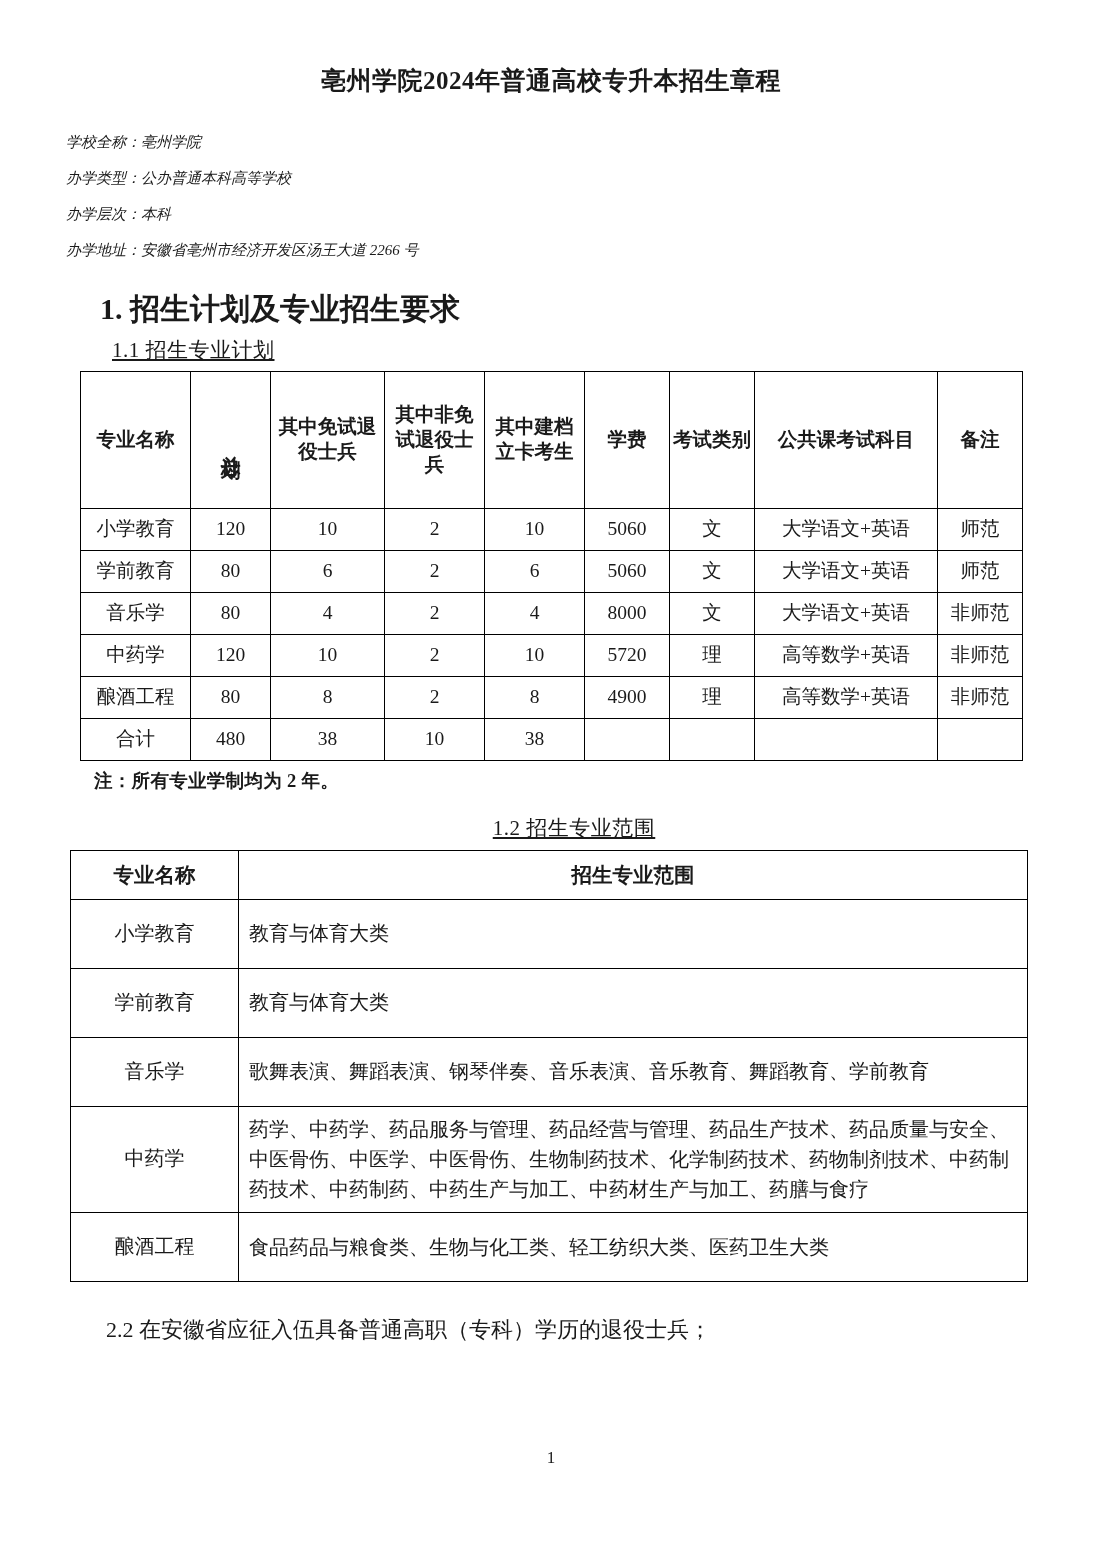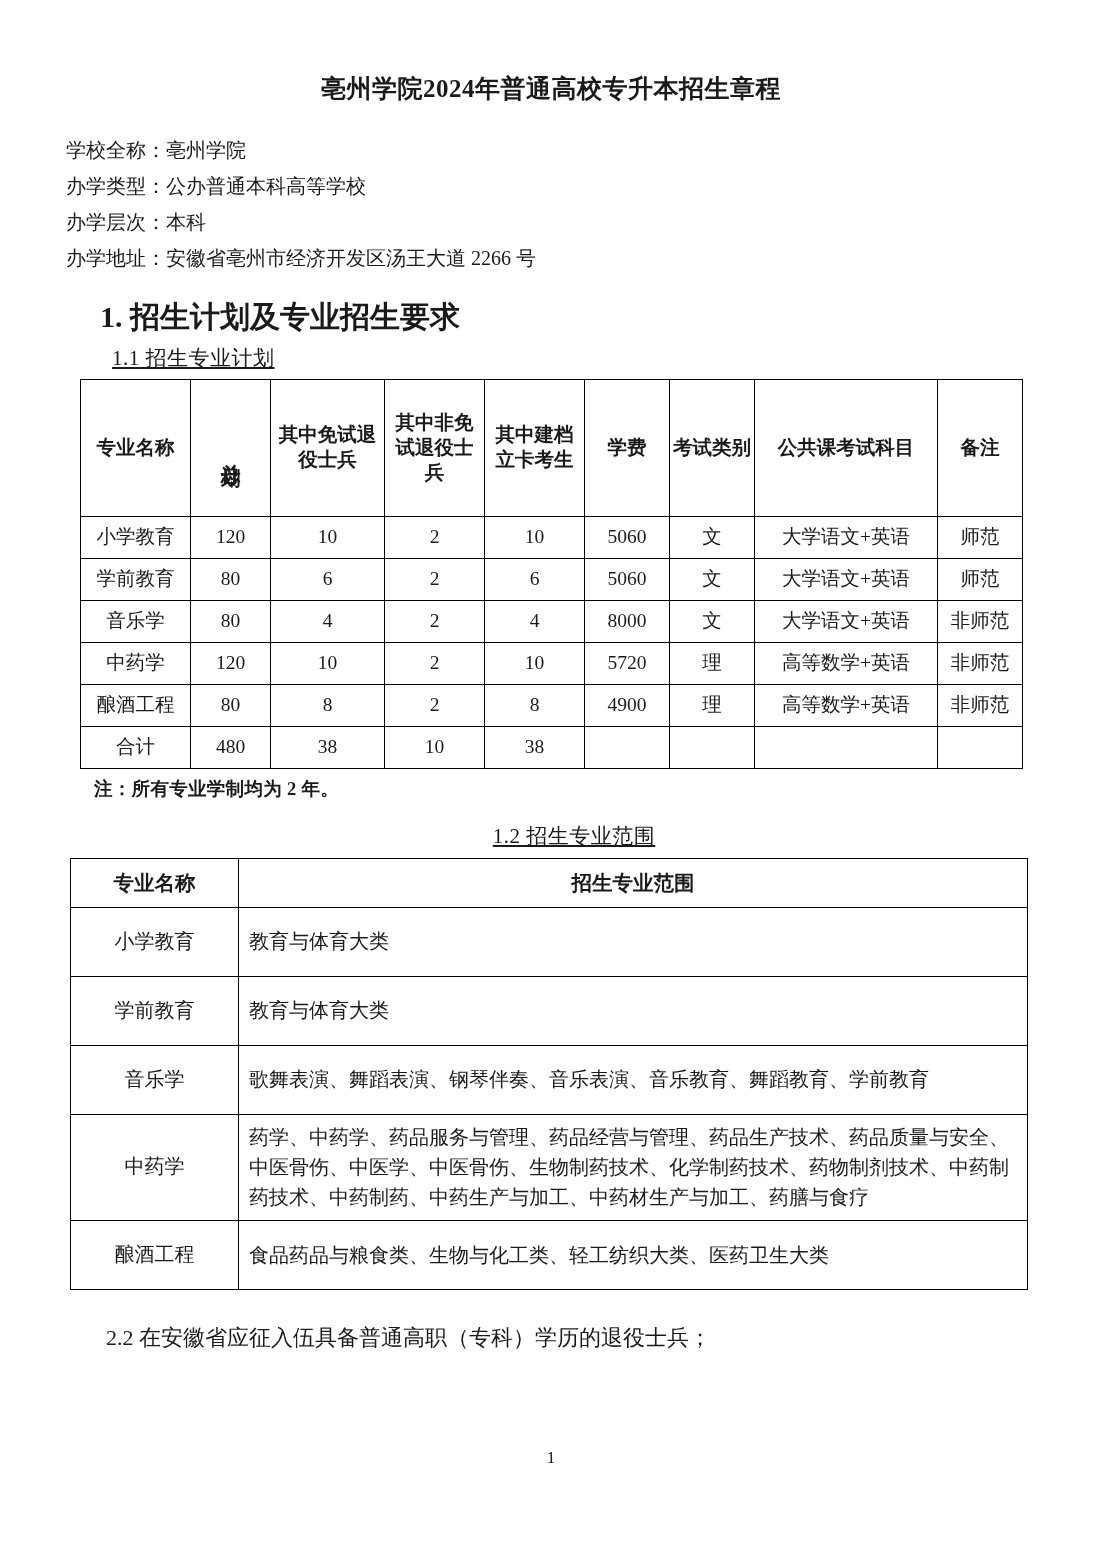--- a/index.html
+++ b/index.html
@@ -19,40 +19,41 @@
     position: absolute;
     left: 0; top: 0;
     width: 1102px;
     height: 1559px;
     padding: 0;
     box-sizing: border-box;
   }
   .content {
     position: absolute;
     left: 66px;
-    top: 72px;
+    top: 64px;
     width: 970px;
   }
 
   
   .doc-title {
     text-align: center;
     font-size: 25px;
     font-weight: bold;
     letter-spacing: 0.5px;
     margin: 0 0 26px 0;
     line-height: 1.35;
   }
 
   
   .info-block { margin: 0 0 16px 0; }
   .info-line {
-    font-size: 20px;
+    font-size: 15px;
     line-height: 36px;
     white-space: nowrap;
+    font-style: italic;
   }
 
   
   h2.sec-heading {
     font-size: 30px;
     font-weight: bold;
     margin: 18px 0 4px 0;
     padding-left: 34px;
     line-height: 1.5;
   }

